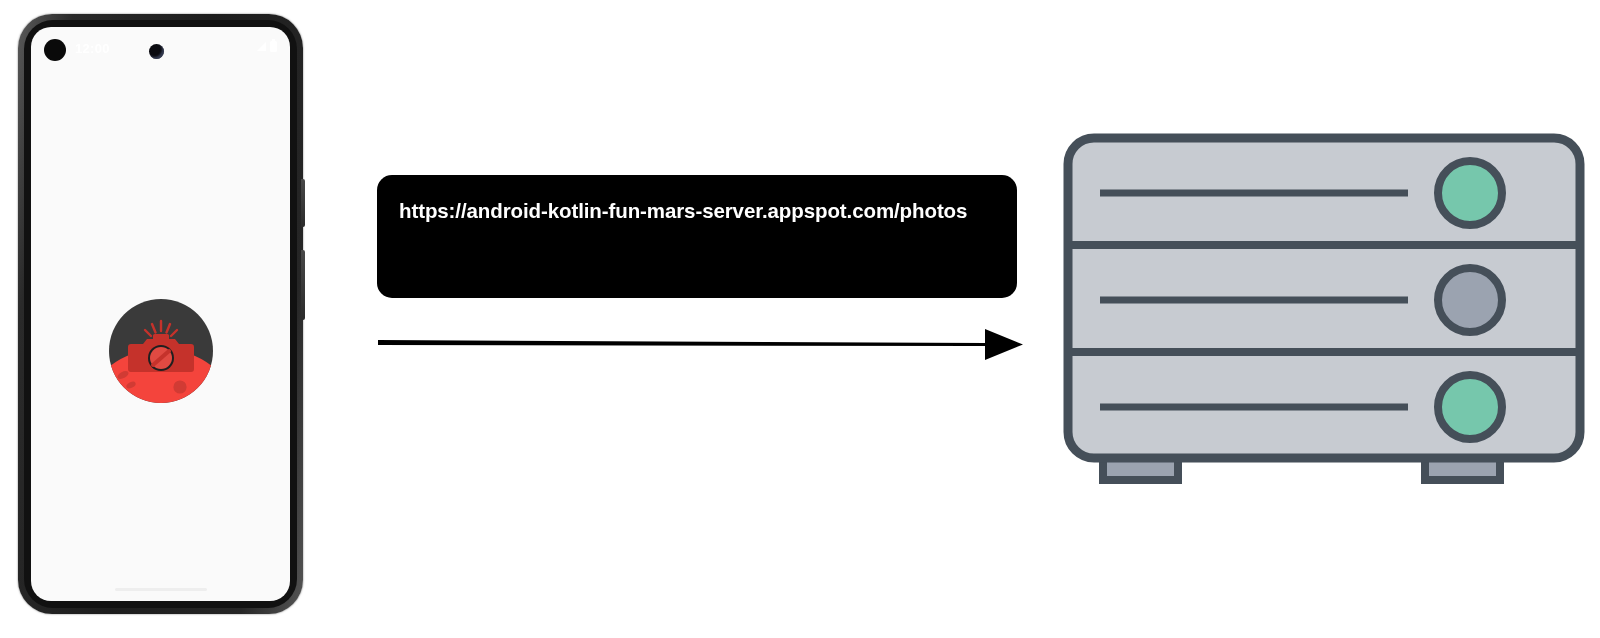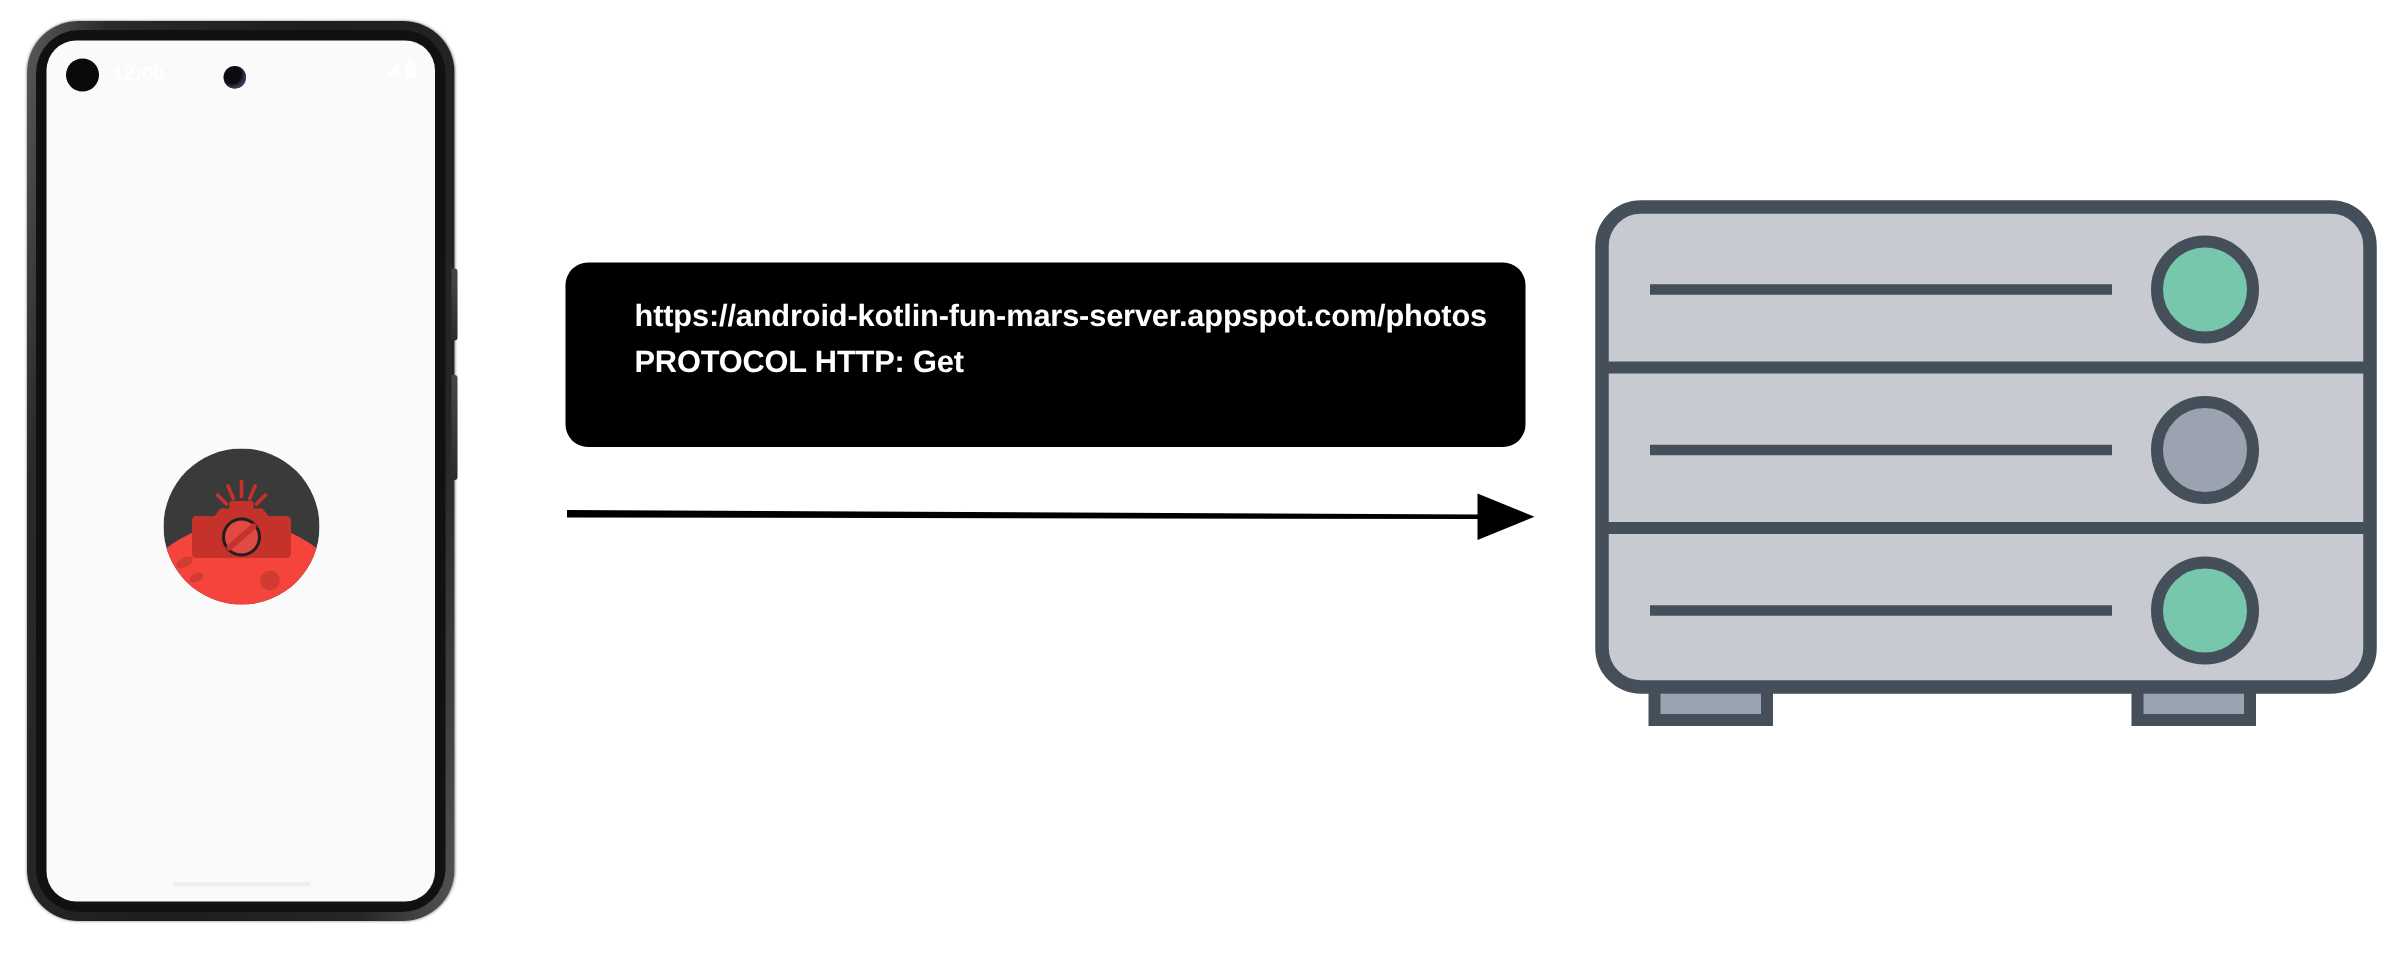--- a/index.html
+++ b/index.html
@@ -156,21 +156,20 @@
     padding: 20px 22px 0 22px;
   }
   .request-line {
     color: #ffffff;
     font-size: 20.5px;
     font-weight: bold;
     line-height: 31px;
     letter-spacing: -0.1px;
     white-space: pre-wrap;
     word-break: break-all;
-    margin-left: 24px;
   }
 
   
   #request-arrow {
     position: absolute;
     left: 378px;
     top: 322px;
     width: 645px;
     height: 44px;
   }
@@ -236,21 +235,20 @@
           </g>
         </svg>
       </div>
 
       <div class="gesture-bar"></div>
     </div>
   </div>
 
   <div id="request-box">
     <div class="request-line">https://android-kotlin-fun-mars-server.appspot.com/photos</div>
-    <div class="request-line">PROTOCOL HTTP: Get</div>
   </div>
 
   <div id="request-arrow">
     <svg width="645" height="44" viewBox="0 0 645 44" xmlns="http://www.w3.org/2000/svg">
       <path d="M0 18 L607 21 L607 7 L645 22.5 L607 38 L607 24 L0 23 Z" fill="#000000"></path>
     </svg>
   </div>
 
   <div id="server-graphic">
     <svg width="532" height="375" viewBox="0 0 532 375" xmlns="http://www.w3.org/2000/svg">

